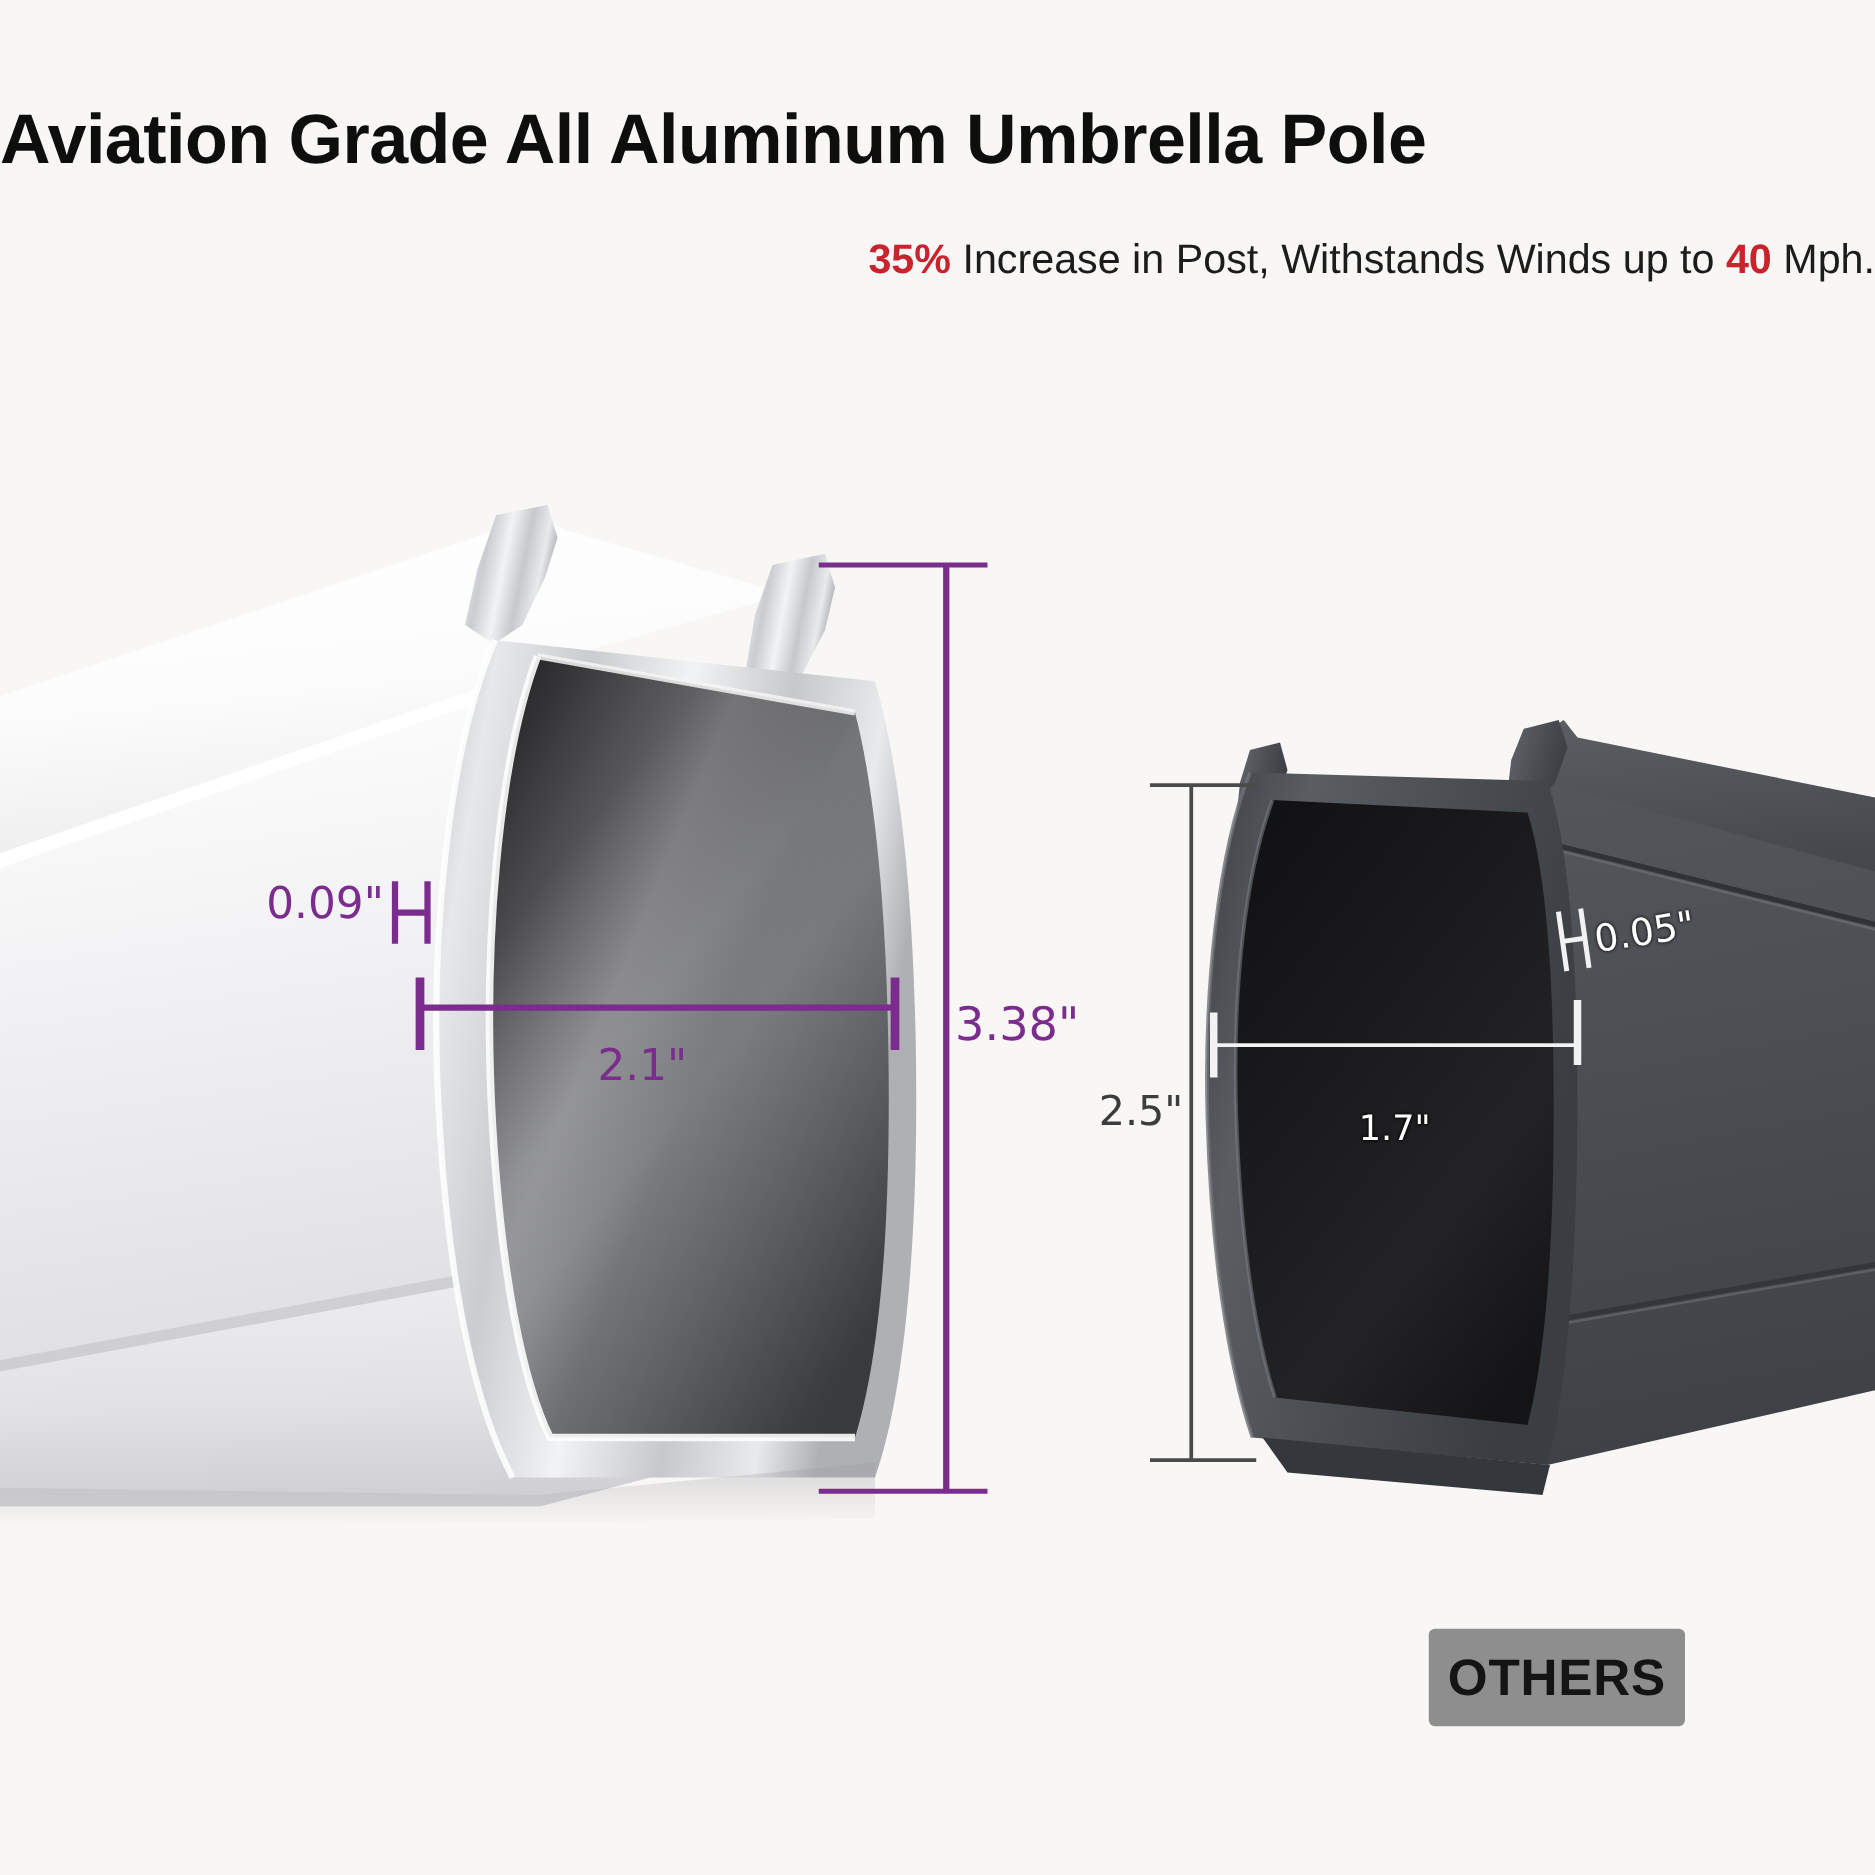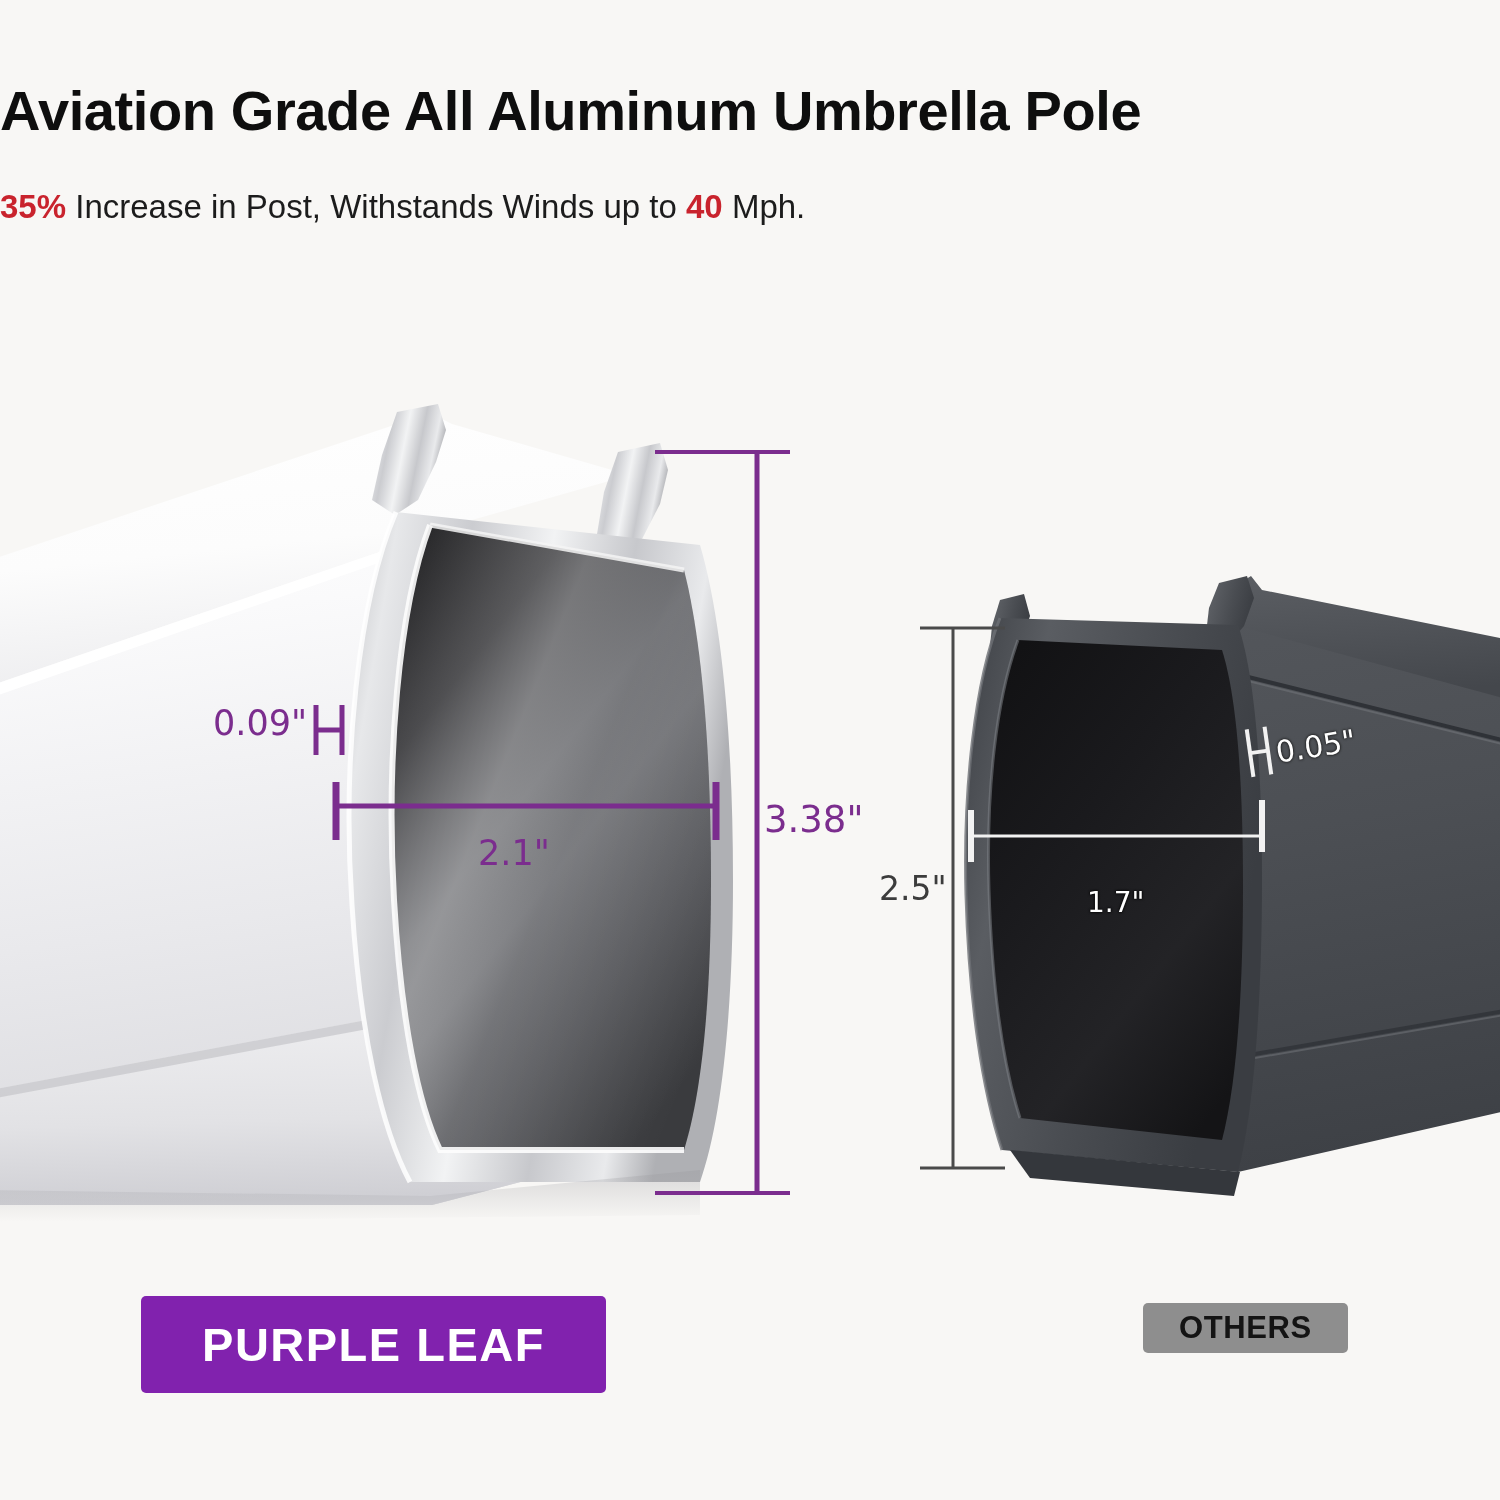--- a/index.html
+++ b/index.html
@@ -15,21 +15,21 @@
   
   .hdr{position:absolute;left:0;top:0;width:1500px;}
   .title{
     position:absolute;left:0;top:78px;width:1500px;
     font-size:56px;font-weight:bold;color:#0E0E0E;
     letter-spacing:-0.4px;
     white-space:nowrap;
   }
   .subtitle{
     position:absolute;left:0;top:188px;width:1500px;
-    text-align:left;
+    text-align:right;
     font-size:33px;font-weight:normal;color:#1C1C1C;
     white-space:nowrap;
   }
   .subtitle .hl{color:#C9232D;font-weight:bold;}
 
   
   .art{position:absolute;left:0;top:0;width:1500px;height:1500px;}
   .art svg{display:block;}
 
   
@@ -52,23 +52,23 @@
   .badge{
     position:absolute;display:flex;align-items:center;justify-content:center;
     font-weight:bold;border-radius:5px;
   }
   .badge-purple{
     left:141px;top:1296px;width:465px;height:97px;
     background:#8122AE;color:#FFFFFF;
     font-size:47px;letter-spacing:1.5px;
   }
   .badge-others{
-    left:1143px;top:1303px;width:205px;height:50px;
+    left:1143px;top:1303px;width:205px;height:78px;
     background:#8E8E8E;color:#141414;
-    font-size:31px;letter-spacing:0.6px;
+    font-size:41px;letter-spacing:0.6px;
   }
 </style>
 </head>
 <body>
 
 <div id="stage">
 
   <div class="hdr">
     <div class="title">Aviation Grade All Aluminum Umbrella Pole</div>
     <div class="subtitle"><span class="hl">35%</span><span> Increase in Post, Withstands Winds up to </span><span class="hl">40</span><span> Mph.</span></div>
@@ -275,16 +275,15 @@
   </div>
 
   <div class="dimlabel dim-purple lbl-009">0.09"</div>
   <div class="dimlabel dim-purple lbl-21">2.1"</div>
   <div class="dimlabel dim-purple lbl-338">3.38"</div>
 
   <div class="dimlabel dim-dark lbl-25">2.5"</div>
   <div class="dimlabel dim-white lbl-17">1.7"</div>
   <div class="dimlabel dim-white lbl-005">0.05"</div>
 
-  <div class="badge badge-purple">PURPLE LEAF</div>
   <div class="badge badge-others">OTHERS</div>
 
 </div>
 
 </body></html>

